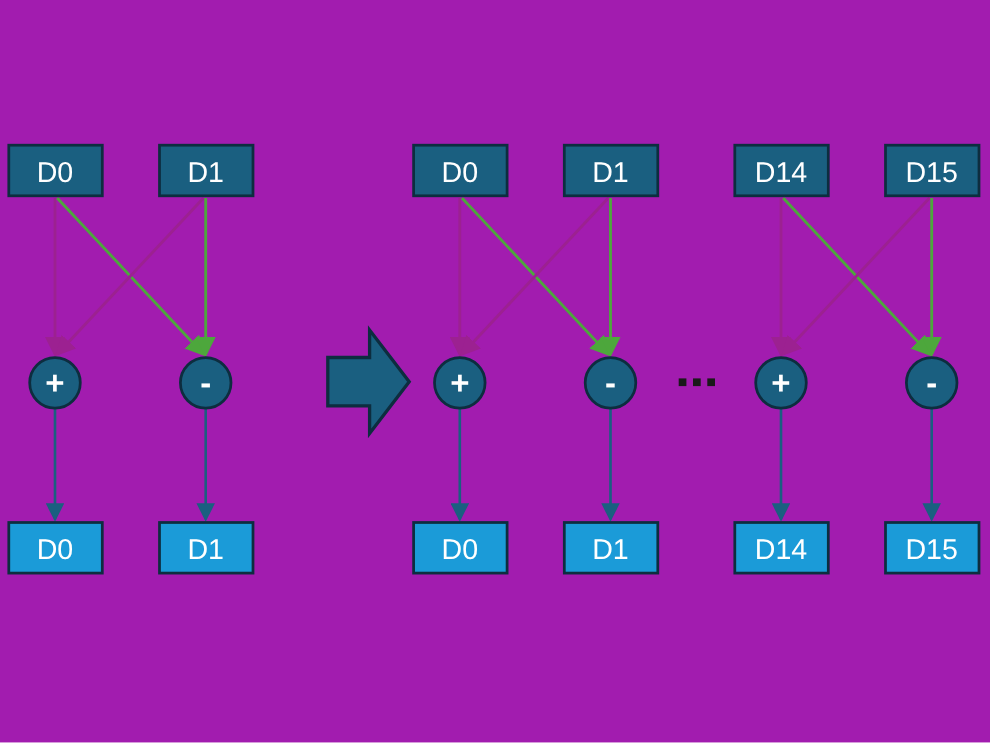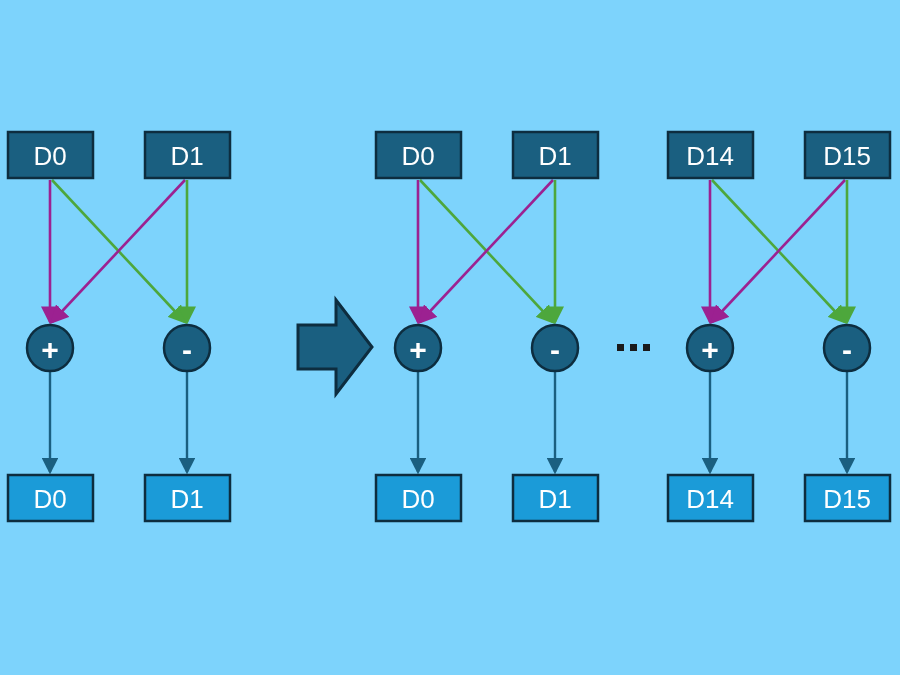--- a/index.html
+++ b/index.html
@@ -11,21 +11,21 @@
   body {
     width: 900px;
     height: 675px;
     overflow: hidden;
     font-family: "Liberation Sans", sans-serif;
   }
   #canvas-root {
     position: relative;
     width: 900px;
     height: 675px;
-    background: #7dd3fc;
+    background: #a21caf;
   }
   #diagram-svg {
     position: absolute;
     left: 0;
     top: 0;
     width: 900px;
     height: 675px;
     display: block;
   }
   .node-box-label {

